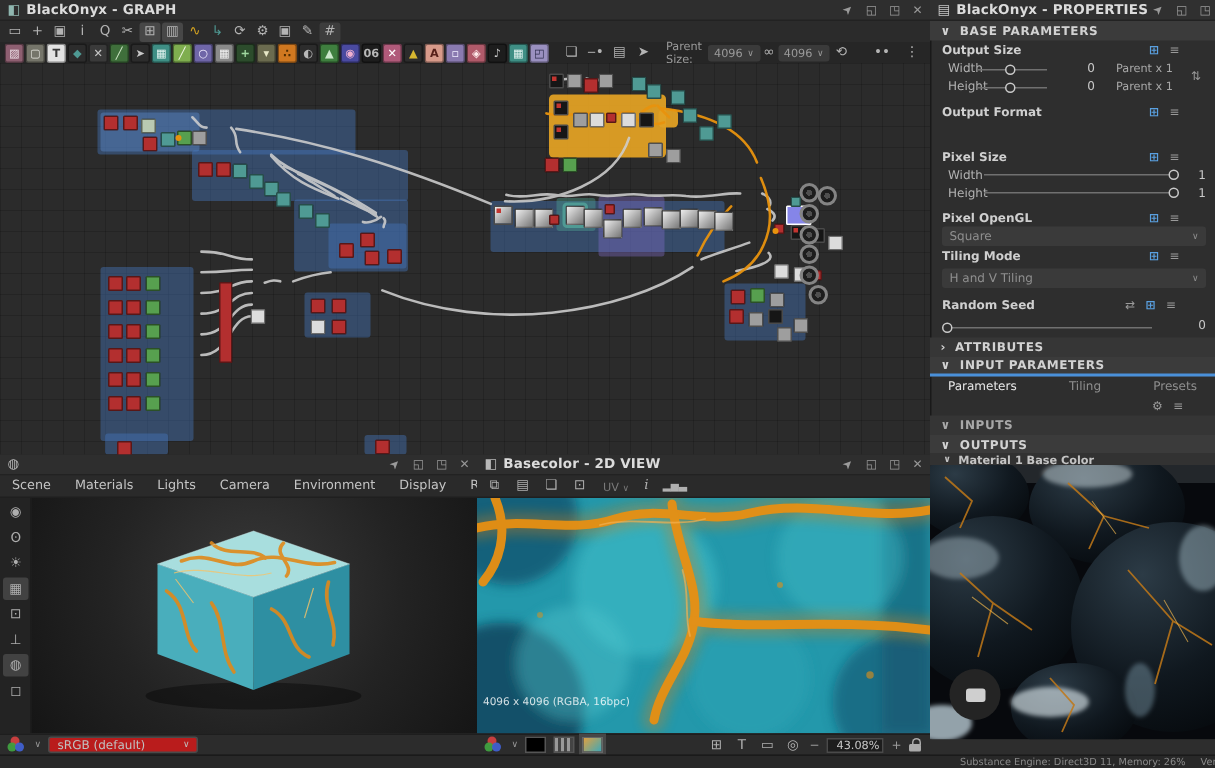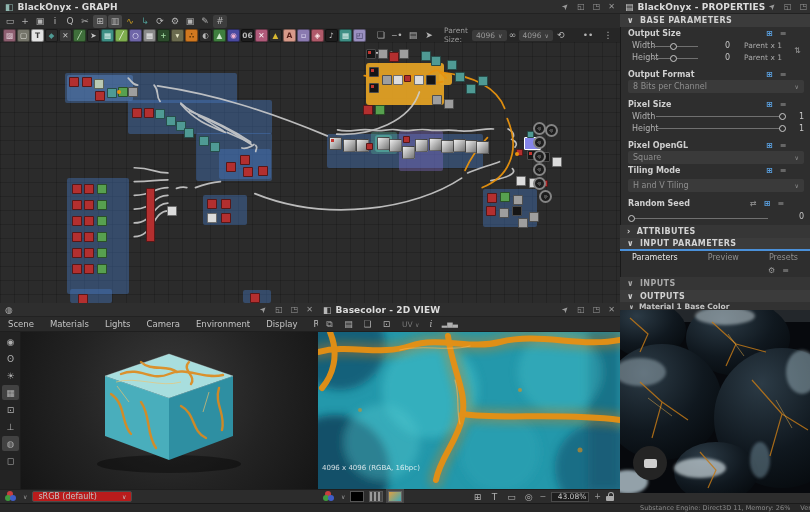--- a/index.html
+++ b/index.html
@@ -409,24 +409,20 @@
     </span>
   <span class="sval" style="left:716px;top:53px;width:14px">0</span>
   <span class="slabel" style="left:744px;top:53px;color:#a8a8a8;font-size:7.5px">Parent x 1</span>
   <span class="slabel" style="left:794px;top:46px;color:#9a9a9a">⇅</span>
 
   <span class="flabel" style="left:628px;top:70px">Output Format</span>
   <span class="pair" style="left:766px;top:70px">
     <span class="expose">⊞</span>
     <span>≡</span>
   </span>
-  <span class="dd" style="left:628px;top:80px;width:176px">
-    <span>8 Bits per Channel</span>
-    <span style="font-size:6px">∨</span>
-  </span>
 
   <span class="flabel" style="left:628px;top:100px">Pixel Size</span>
   <span class="pair" style="left:766px;top:100px">
     <span class="expose">⊞</span>
     <span>≡</span>
   </span>
   <span class="slabel" style="left:632px;top:112px">Width</span>
   <span class="track" style="left:656px;top:116px;width:130px">
       <span class="knob" style="left:123px"></span>
     </span>
@@ -474,21 +470,21 @@
   </div>
 
   <div class="secbar" style="top:238px;border-bottom:2px solid #4a90d9">
     <span>∨</span>
     <span>INPUT PARAMETERS</span>
   </div>
   <div class="abs" style="left:620px;top:253px;width:190px;height:12px;display:flex;justify-content:space-between;padding:0 6px;box-sizing:border-box">
 
       <span class="tab" style="color: rgb(232, 232, 232);">Parameters</span>
 
-      <span class="tab" style="color: rgb(143, 143, 143);">Preview</span>
+      <span class="tab" style="color: rgb(143, 143, 143);">Tiling</span>
 
       <span class="tab" style="color: rgb(143, 143, 143);">Presets</span>
     </div>
   <span class="pair" style="left:768px;top:266px">
     <span>⚙</span>
     <span>≡</span>
   </span>
 
   <div class="secbar" style="top:277px;background:#353535;color:#a8a8a8">
     <span>∨</span>

